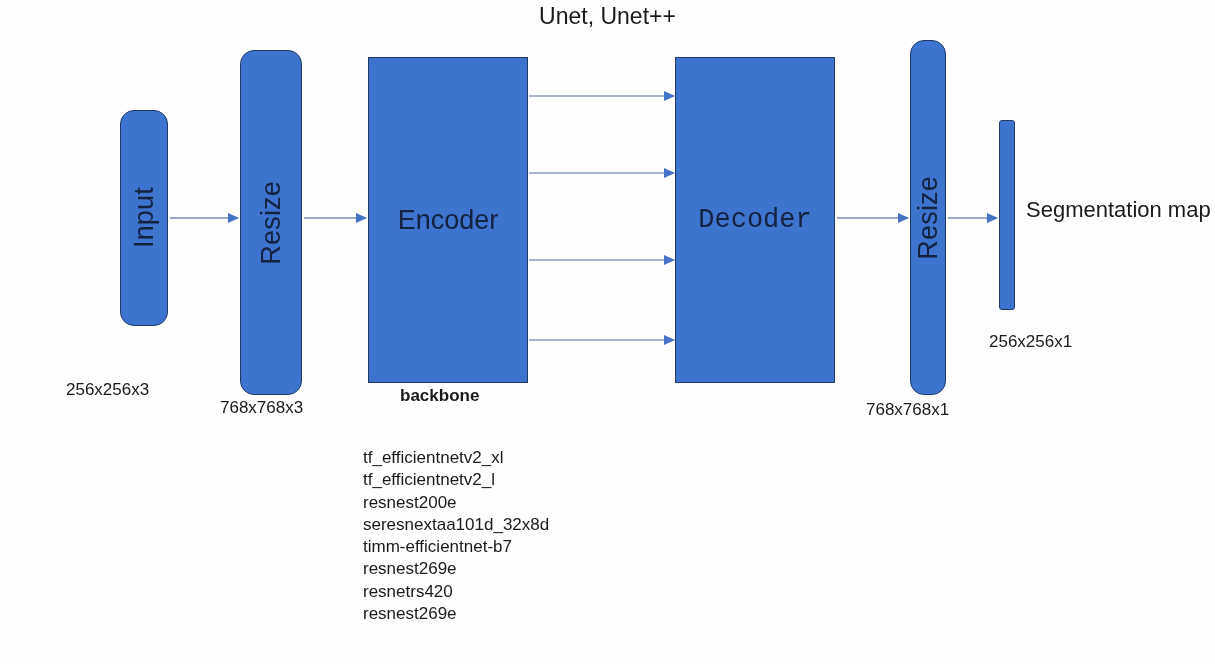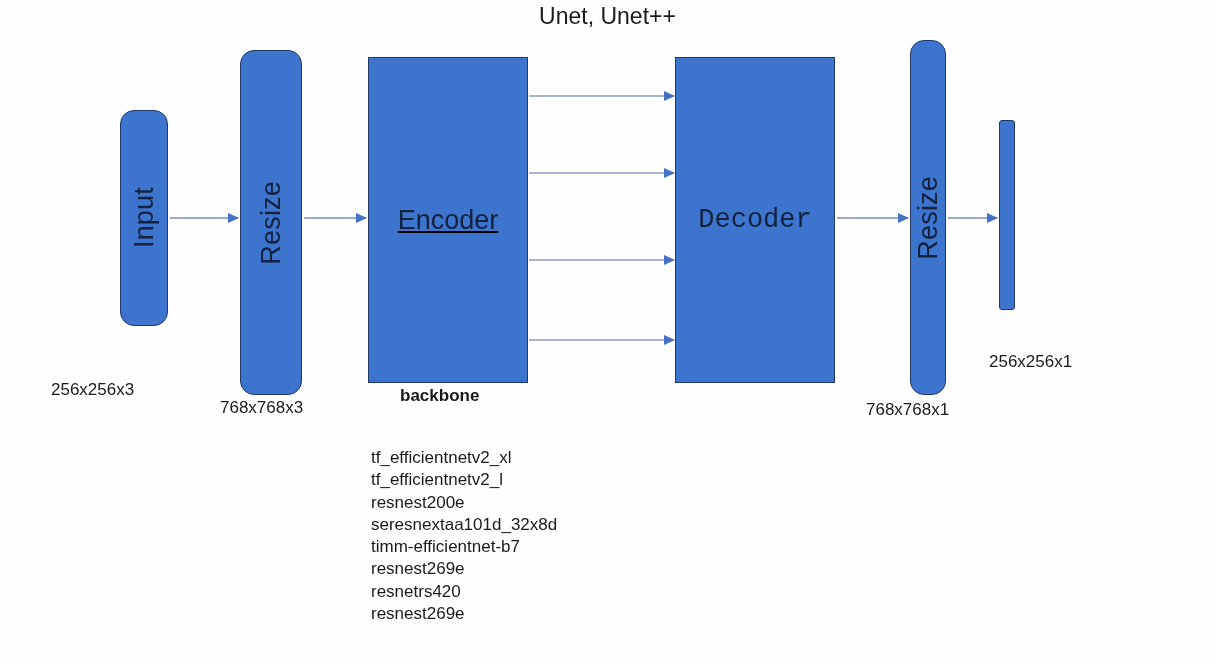--- a/index.html
+++ b/index.html
@@ -45,21 +45,21 @@
   .block .hlabel {
     color: #13223f;
     font-size: 27px;
     white-space: nowrap;
     line-height: 1;
   }
 
   
   #input-block   { left: 120px; top: 110px; width: 48px;  height: 216px; }
   #resize-in     { left: 240px; top: 50px;  width: 62px;  height: 345px; }
-  #encoder-block { left: 368px; top: 57px;  width: 160px; height: 326px; text-decoration: underline; }
+  #encoder-block { left: 368px; top: 57px;  width: 160px; height: 326px; }
   #decoder-block { left: 675px; top: 57px;  width: 160px; height: 326px; font-family: Liberation Mono, monospace; }
   #resize-out    { left: 910px; top: 40px;  width: 36px;  height: 355px; }
   #segmap-block  { left: 999px; top: 120px; width: 16px;  height: 190px; border-radius: 3px; }
 
   
   .arrow {
     position: absolute;
     height: 2px;
     background: #9aa7c7;
   }
@@ -106,43 +106,43 @@
     line-height: 1.1;
   }
   #label-segmap {
     position: absolute;
     left: 1026px;
     top: 197px;
     color: #1a1a1a;
     font-size: 22px;
     white-space: nowrap;
   }
-  #dim-input  { left: 51px;  top: 380px; }
+  #dim-input  { left: 66px;  top: 380px; }
   #dim-resize-in { left: 220px; top: 398px; }
   #dim-resize-out { left: 866px; top: 400px; text-align: center; }
-  #dim-segmap { left: 989px;  top: 352px; }
+  #dim-segmap { left: 989px;  top: 332px; }
 
   #backbone-title {
     position: absolute;
     left: 400px;
     top: 386px;
     font-size: 17px;
     font-weight: bold;
     color: #1a1a1a;
     white-space: nowrap;
   }
   #backbone-list {
     position: absolute;
     left: 363px;
     top: 447px;
     font-size: 17px;
     color: #1a1a1a;
     line-height: 22.3px;
   }
-  #backbone-list .bb-item { white-space: nowrap; margin-left: 8px; }
+  #backbone-list .bb-item { white-space: nowrap; }
 </style>
 </head>
 <body>
 
 <div id="canvas">
 
   <div id="diagram-title">Unet, Unet++</div>
 
   <div class="block rounded" id="input-block">
     <span class="vlabel">Input</span>
@@ -174,20 +174,21 @@
   <div class="arrow" id="arrow-dec-resize"></div>
 
   <div class="block rounded" id="resize-out">
     <span class="vlabel">Resize</span>
   </div>
   <div class="caption" id="dim-resize-out">768x768x1</div>
 
   <div class="arrow" id="arrow-resize-seg"></div>
 
   <div class="block" id="segmap-block"></div>
+  <div id="label-segmap">Segmentation map</div>
   <div class="caption" id="dim-segmap">256x256x1</div>
 
   <div id="backbone-title">backbone</div>
   <div id="backbone-list">
       <div class="bb-item">tf_efficientnetv2_xl</div>
       <div class="bb-item">tf_efficientnetv2_l</div>
       <div class="bb-item">resnest200e</div>
       <div class="bb-item">seresnextaa101d_32x8d</div>
       <div class="bb-item">timm-efficientnet-b7</div>
       <div class="bb-item">resnest269e</div>

